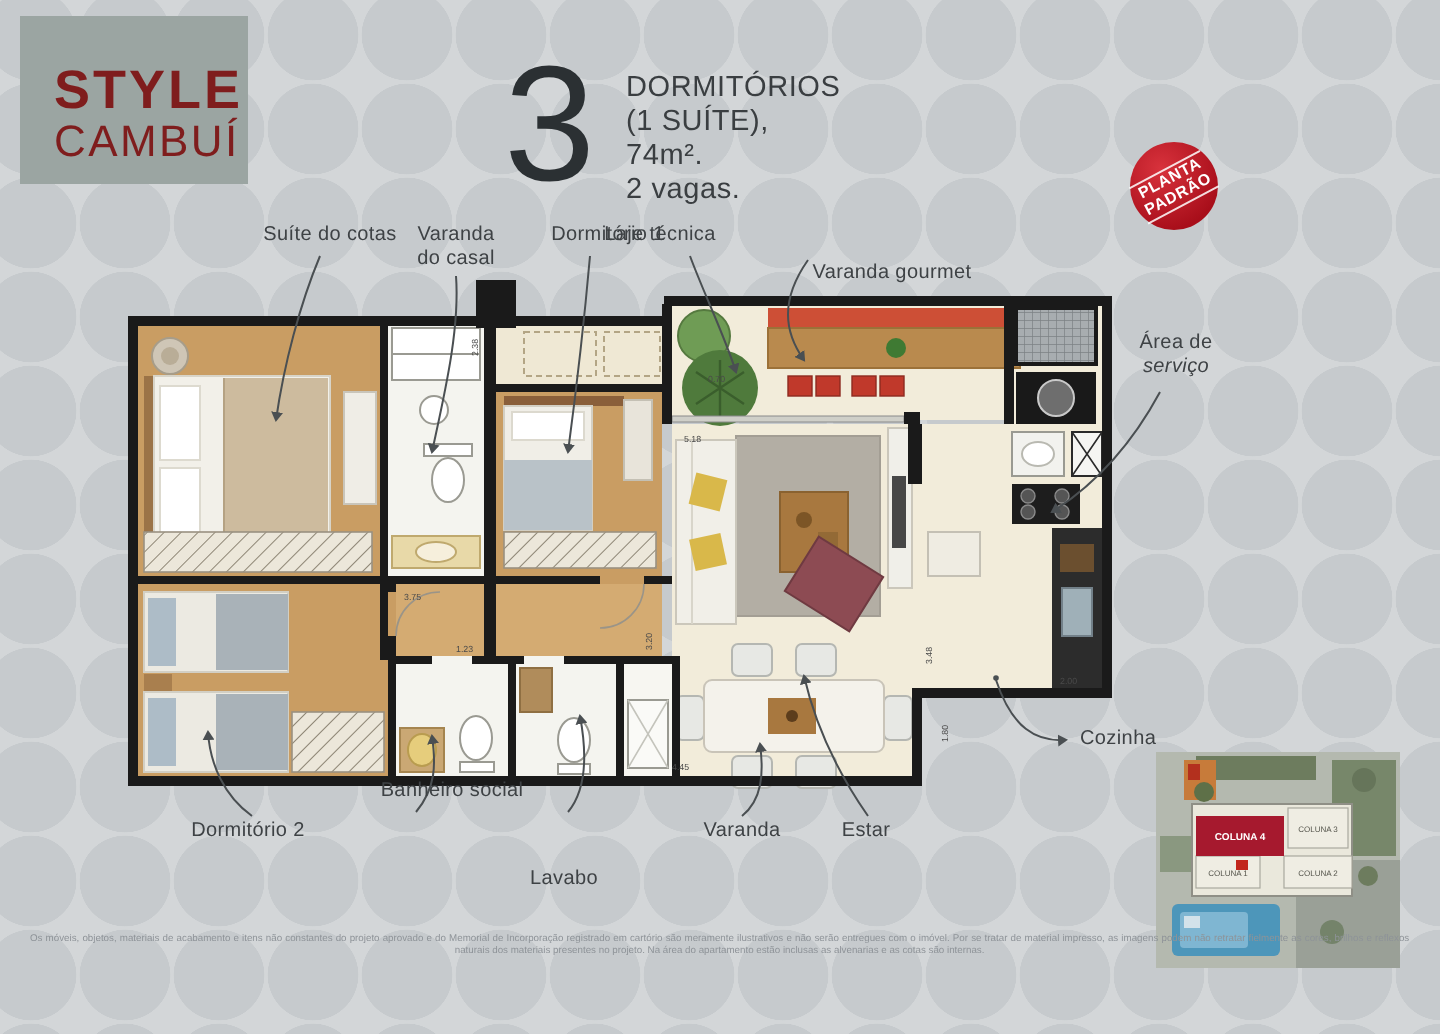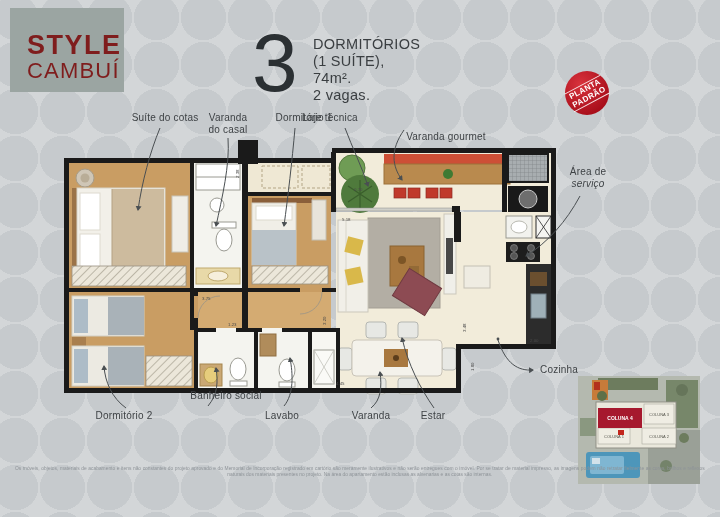--- a/index.html
+++ b/index.html
@@ -307,21 +307,21 @@
   <div class="lbl" style="left:165px;top:112px;">Suíte do cotas</div>
   <div class="lbl" style="left:228px;top:112px;">Varanda</div>
   <div class="lbl" style="left:228px;top:124px;">do casal</div>
   <div class="lbl" style="left:296px;top:112px;padding-left:16px;">Dormitório 1</div>
   <div class="lbl" style="left:330px;top:112px;">Laje técnica</div>
   <div class="lbl" style="left:446px;top:115px;margin-top:16px;">Varanda gourmet</div>
   <div class="lbl" style="left:588px;top:166px;">Área de</div>
   <div class="lbl" style="left:588px;top:178px;font-style:italic;">serviço</div>
   <div class="lbl" style="left:124px;top:410px;">Dormitório 2</div>
   <div class="lbl" style="left:214px;top:390px;margin-left:12px;">Banheiro social</div>
-  <div class="lbl" style="left:282px;top:410px;">Lavabo</div>
+  <div class="lbl" style="left:282px;top:434px;">Lavabo</div>
   <div class="lbl" style="left:371px;top:410px;">Varanda</div>
   <div class="lbl" style="left:433px;top:410px;">Estar</div>
   <div class="lbl left-anchor" style="left:540px;top:364px;text-align:right;">Cozinha</div>
 
   <svg class="planlayer" style="left:578px;top:374px;" width="124" height="112" viewBox="0 0 124 112">
     <rect x="0" y="2" width="122" height="108" fill="#b4b9af"></rect>
     <rect x="20" y="4" width="60" height="12" fill="#6d7c5e"></rect>
     <rect x="88" y="6" width="32" height="48" fill="#77876a"></rect>
     <rect x="70" y="56" width="52" height="54" fill="#9aa097"></rect>
     <rect x="2" y="44" width="28" height="18" fill="#8a9880"></rect>

